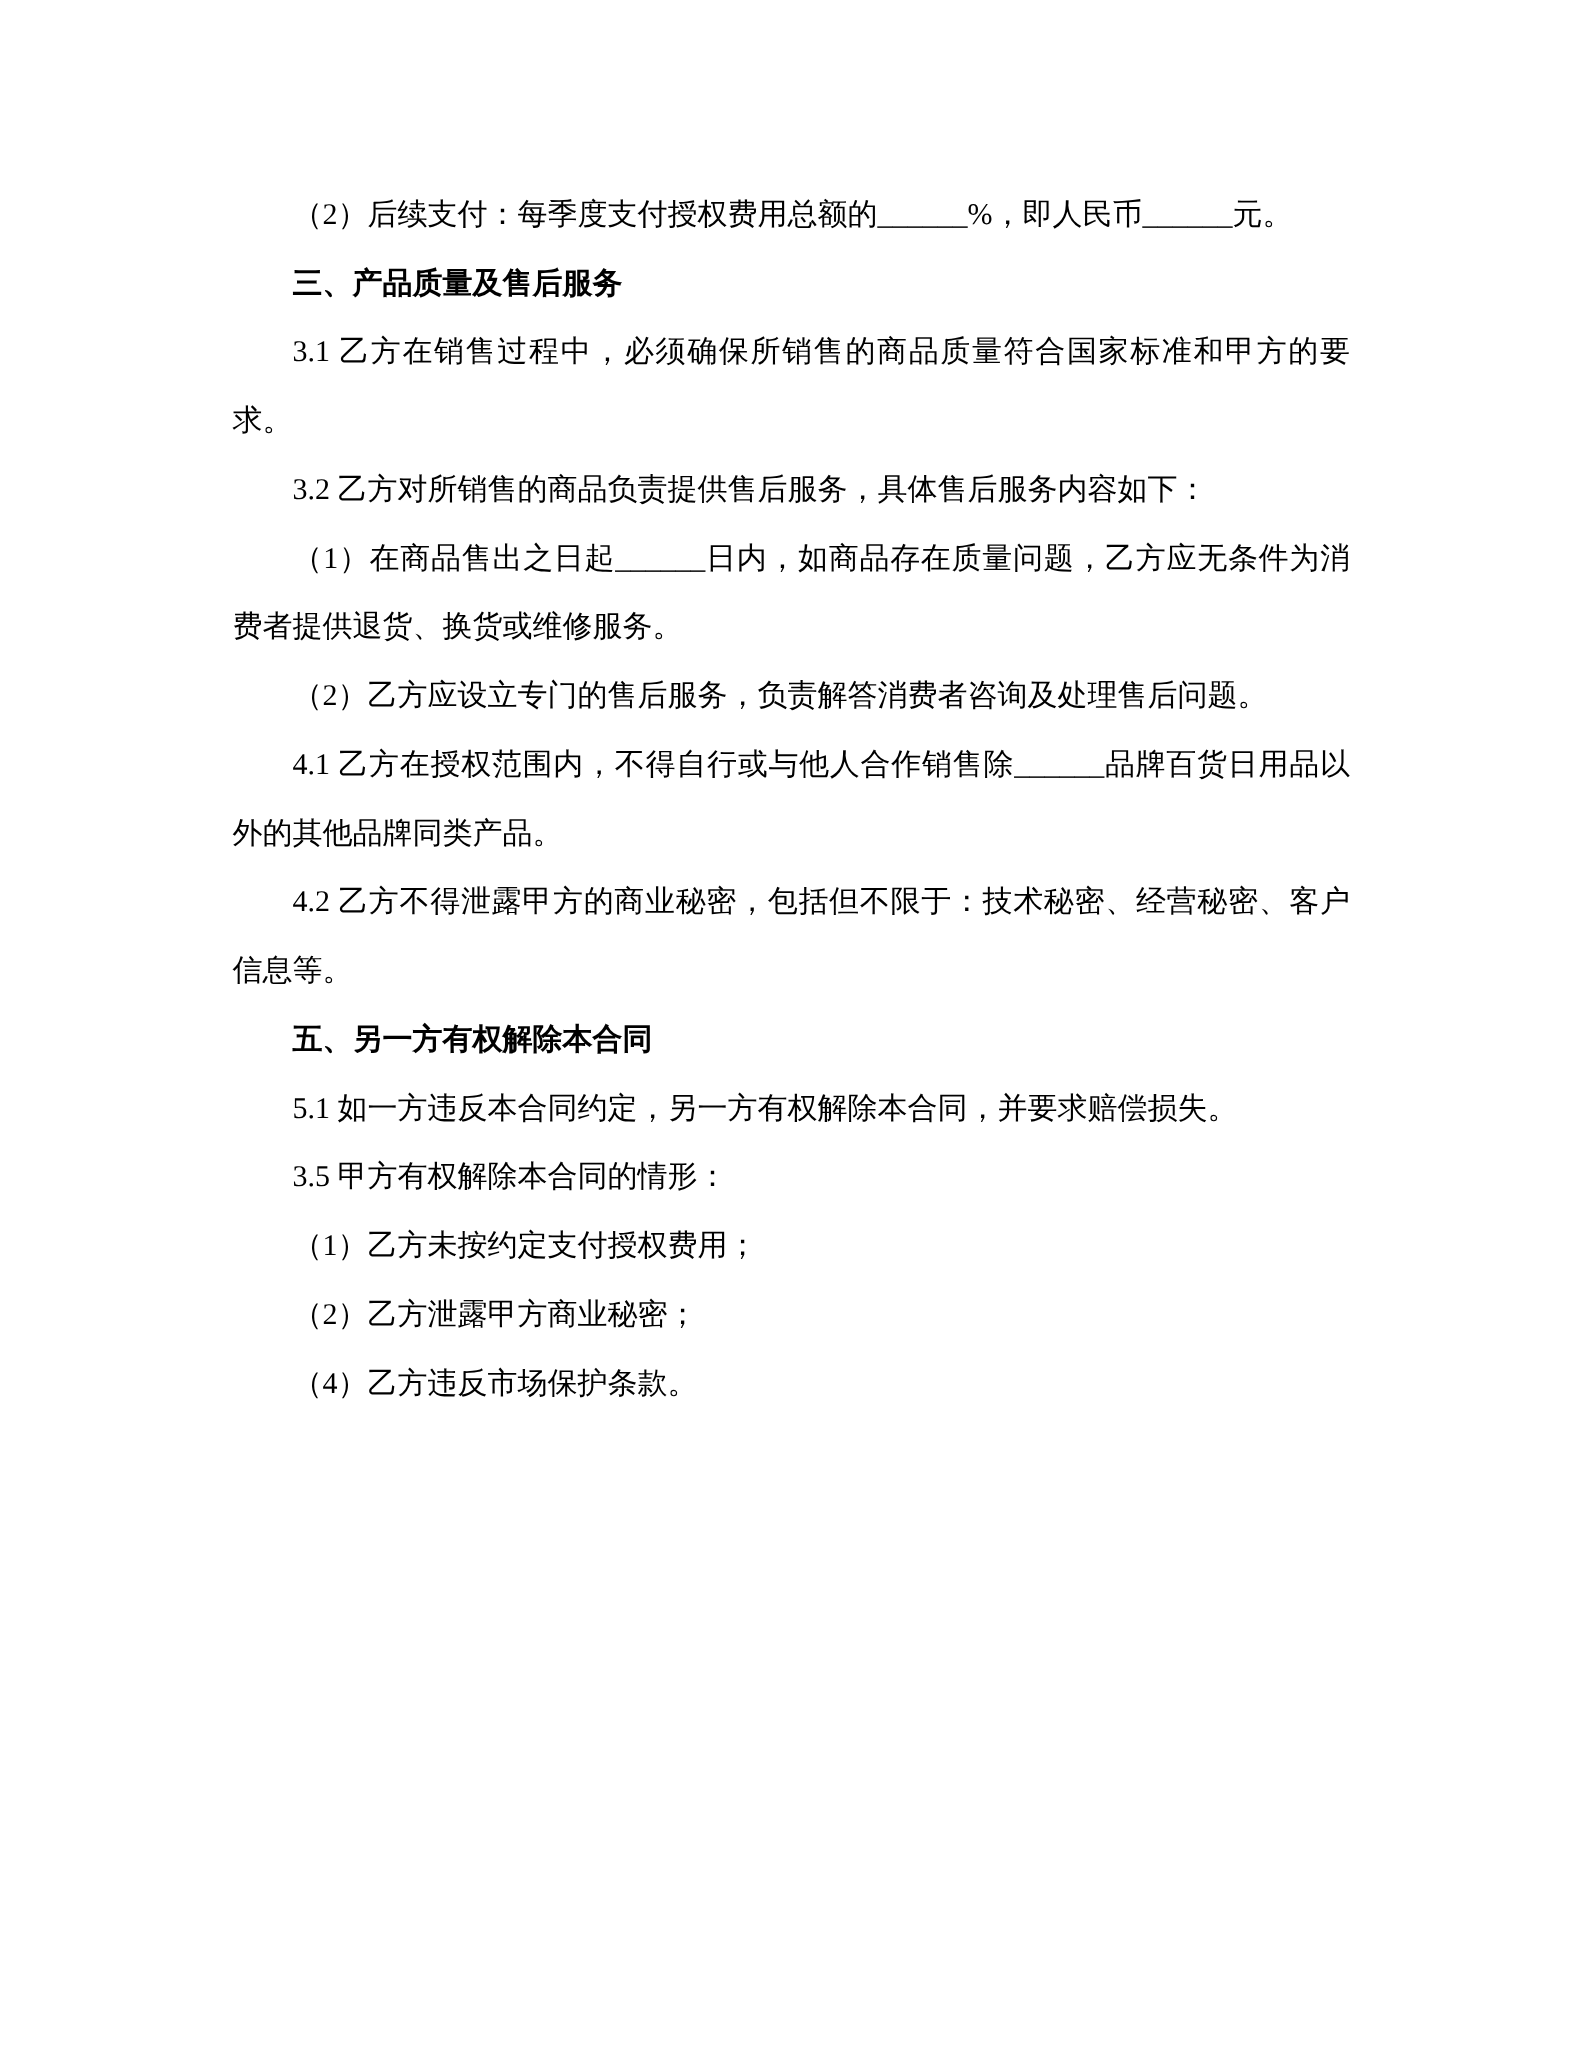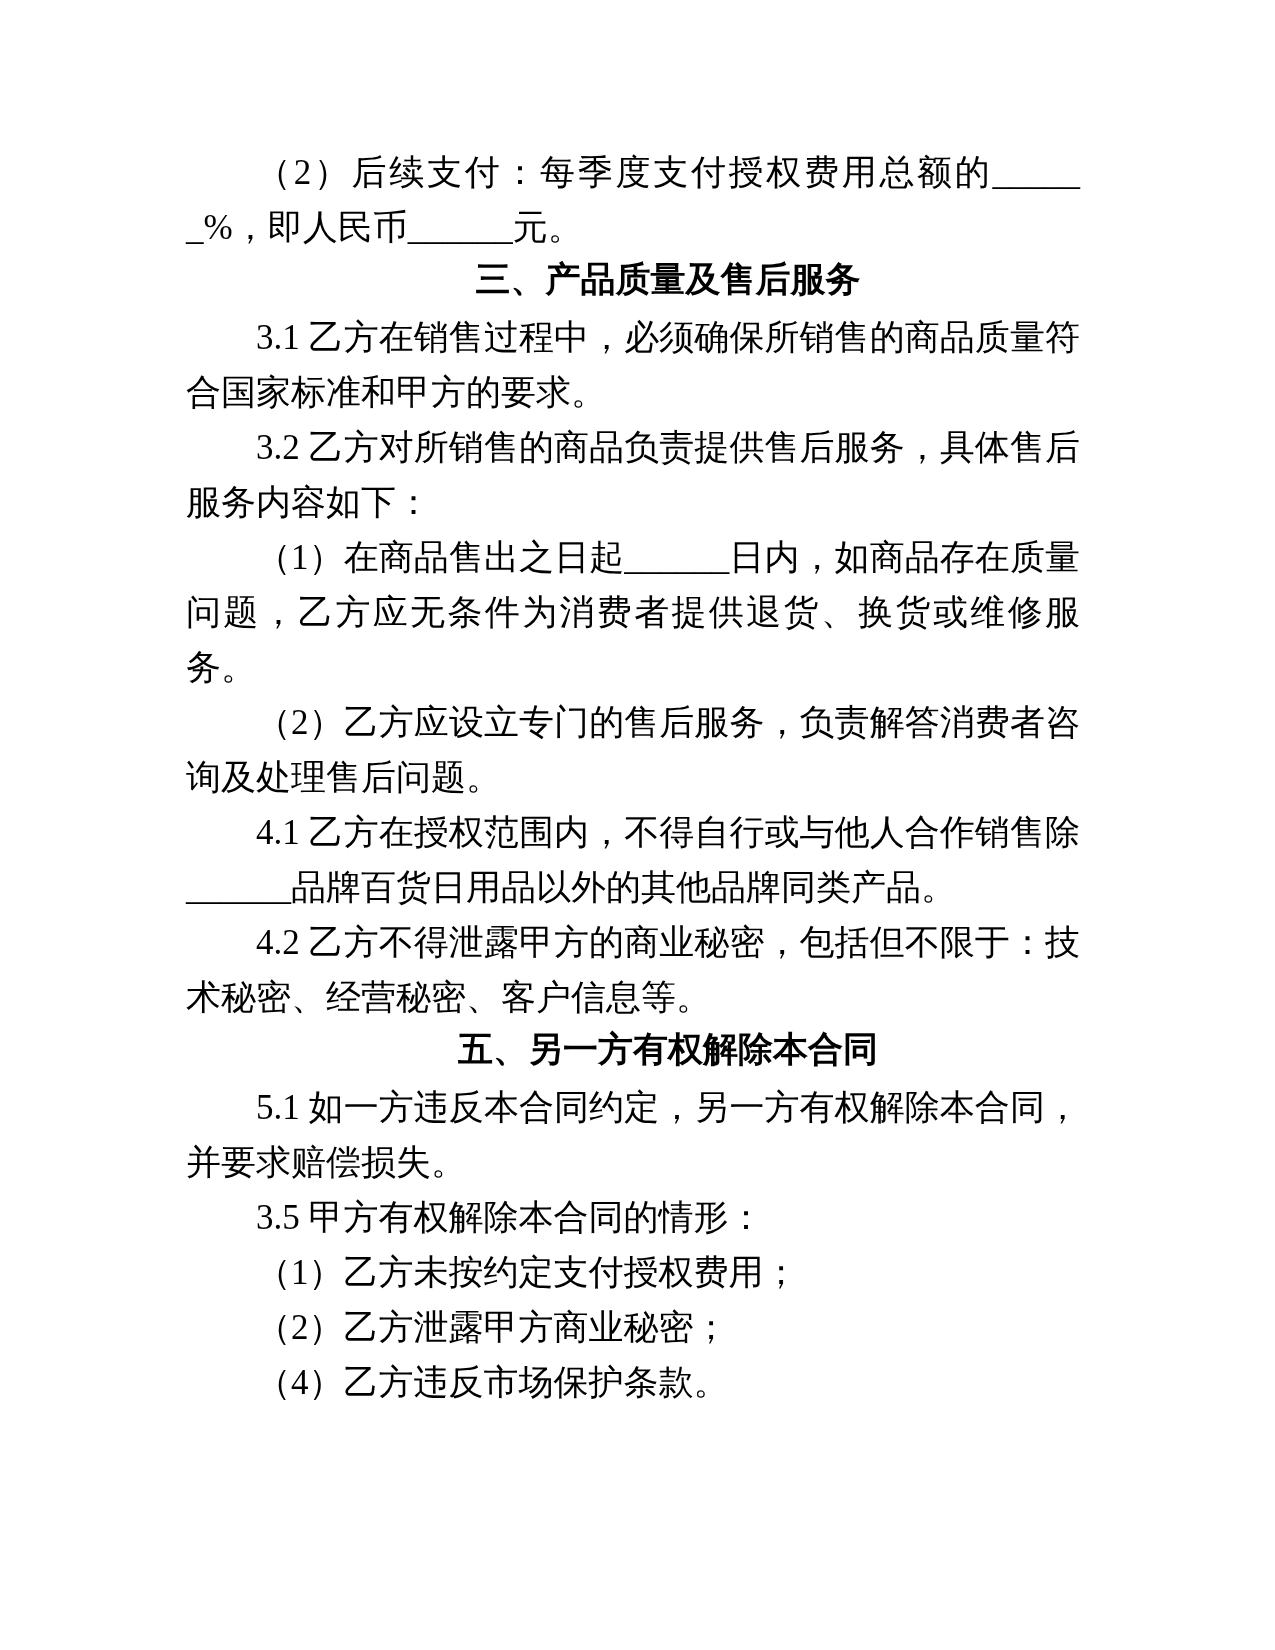--- a/index.html
+++ b/index.html
@@ -16,33 +16,33 @@
   }
   .content {
     position: absolute;
     left: 186px;
     top: 145px;
     width: 894px;
   }
   .content p {
     margin: 0;
     padding: 0;
-    font-size: 35px;
+    font-size: 24px;
     line-height: 55px;
     color: #000000;
     text-indent: 2em;
     text-align: justify;
     letter-spacing: 0;
     word-break: break-all;
     font-family: "Liberation Serif", "DejaVu Serif", serif;
   }
   .content p.heading {
-    font-family: Liberation Mono, monospace;
+    font-family: Liberation Serif, serif;
     font-weight: 700;
-    text-align: center;
+    text-align: left;
   }
 </style>
 </head>
 <body>
 
 <div class="page">
   <div class="content">
     <p class="body">（2）后续支付：每季度支付授权费用总额的______%，即人民币______元。</p>
     <p class="heading">三、产品质量及售后服务</p>
     <p class="body">3.1 乙方在销售过程中，必须确保所销售的商品质量符合国家标准和甲方的要求。</p>

